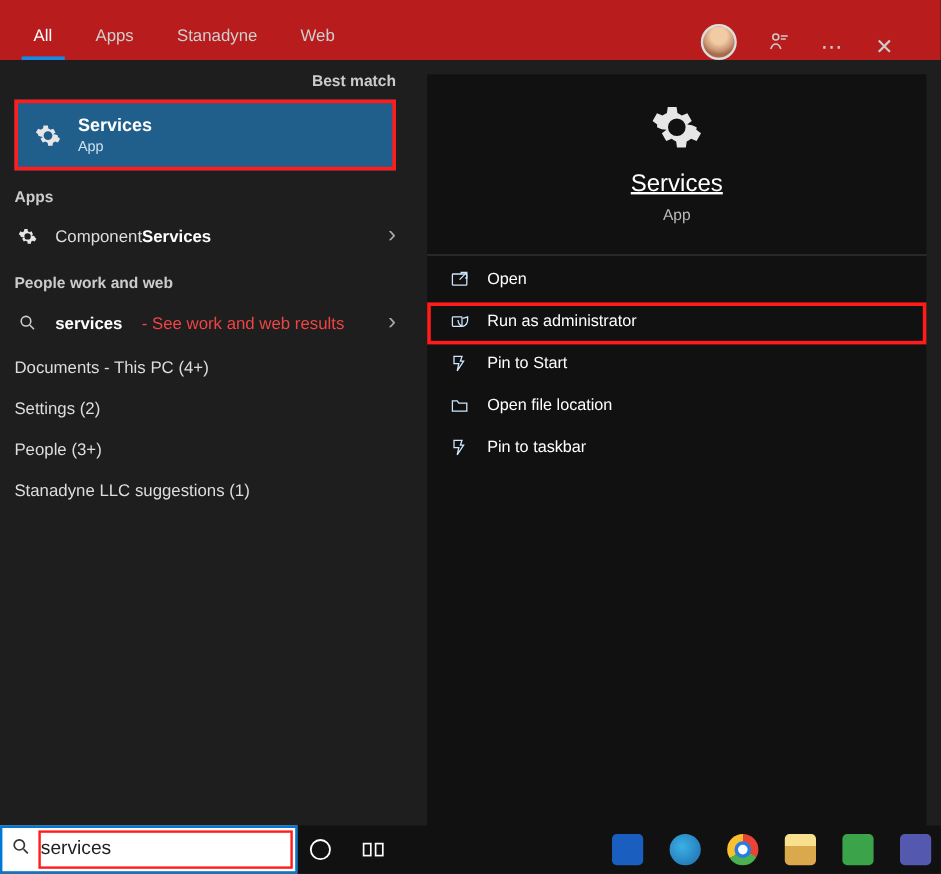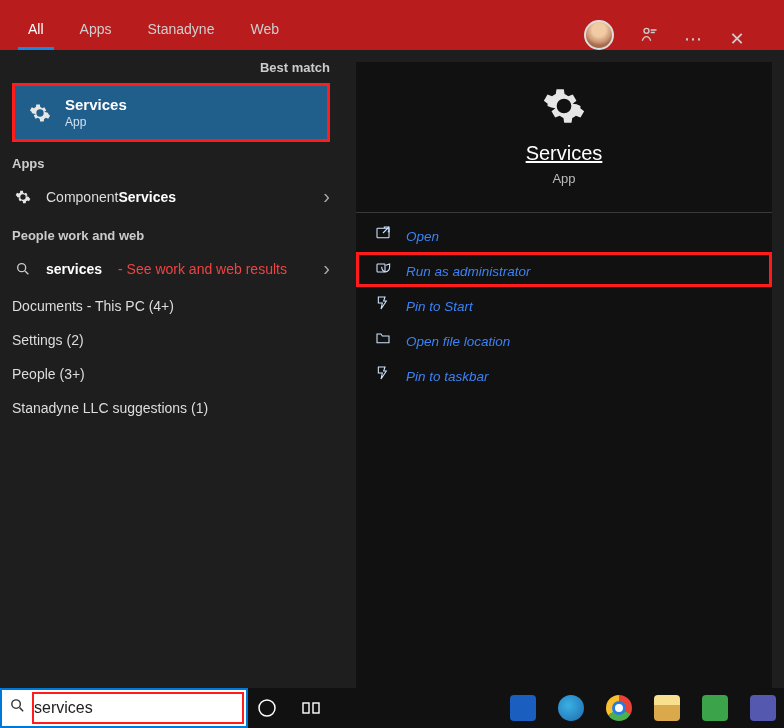--- a/index.html
+++ b/index.html
@@ -67,23 +67,23 @@
 .left-row .b { font-weight: 700; color: #fff; }
 .left-row .dim { color: #ef4444; margin-left: 16px; }
 .category-label { font-size: 13px; color: #ccc; padding: 10px 12px 4px 12px; font-weight: 600; }
 
 .detail-head { text-align: center; padding: 22px 0 16px 0; }
 .big-gear { width: 44px; height: 44px; margin: 0 auto 14px; }
 .detail-title { font-size: 20px; text-decoration: underline; }
 .detail-sub { font-size: 13px; color: #bbb; margin-top: 6px; }
 .detail-hr { height: 1px; background: #3a3a3a; margin: 10px 0 4px; }
 .action {
-  display: flex; align-items: flex-end;
+  display: flex; align-items: flex-start;
   padding: 8px 18px; font-size: 13.5px;
-  color: #3b82f6; cursor: pointer; font-style: italic;
+  color: #ffffff; cursor: pointer;
 }
 .action.hl { outline: 3px solid #ff1c1a; outline-offset: -3px; }
 .action .a-icon { width: 18px; text-align: center; margin-right: 14px; color: #cfe6ff; font-size: 14px; }
 
 .bottom { height: 40px; display: flex; align-items: stretch; }
 .searchbox-wrap {
   width: 248px; border: 2px solid #0078d7; background: #fff;
   display: flex; align-items: center;
 }
 .searchbox-wrap .inner { flex: 1; display: flex; align-items: center; border: 2px solid #ff1c1a; margin: 1px 2px 1px 0; height: 32px; }

